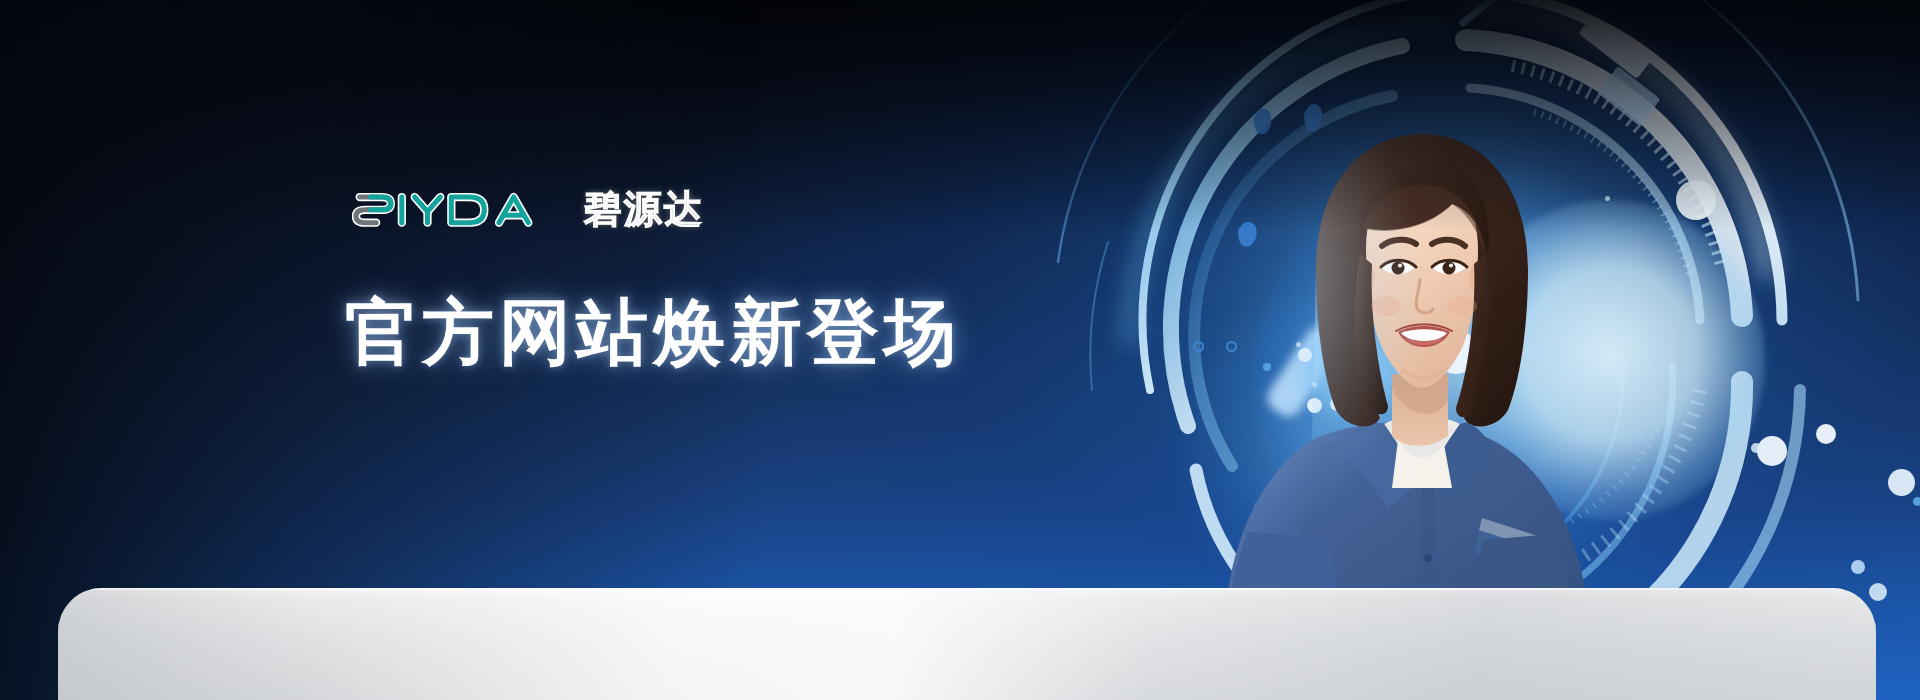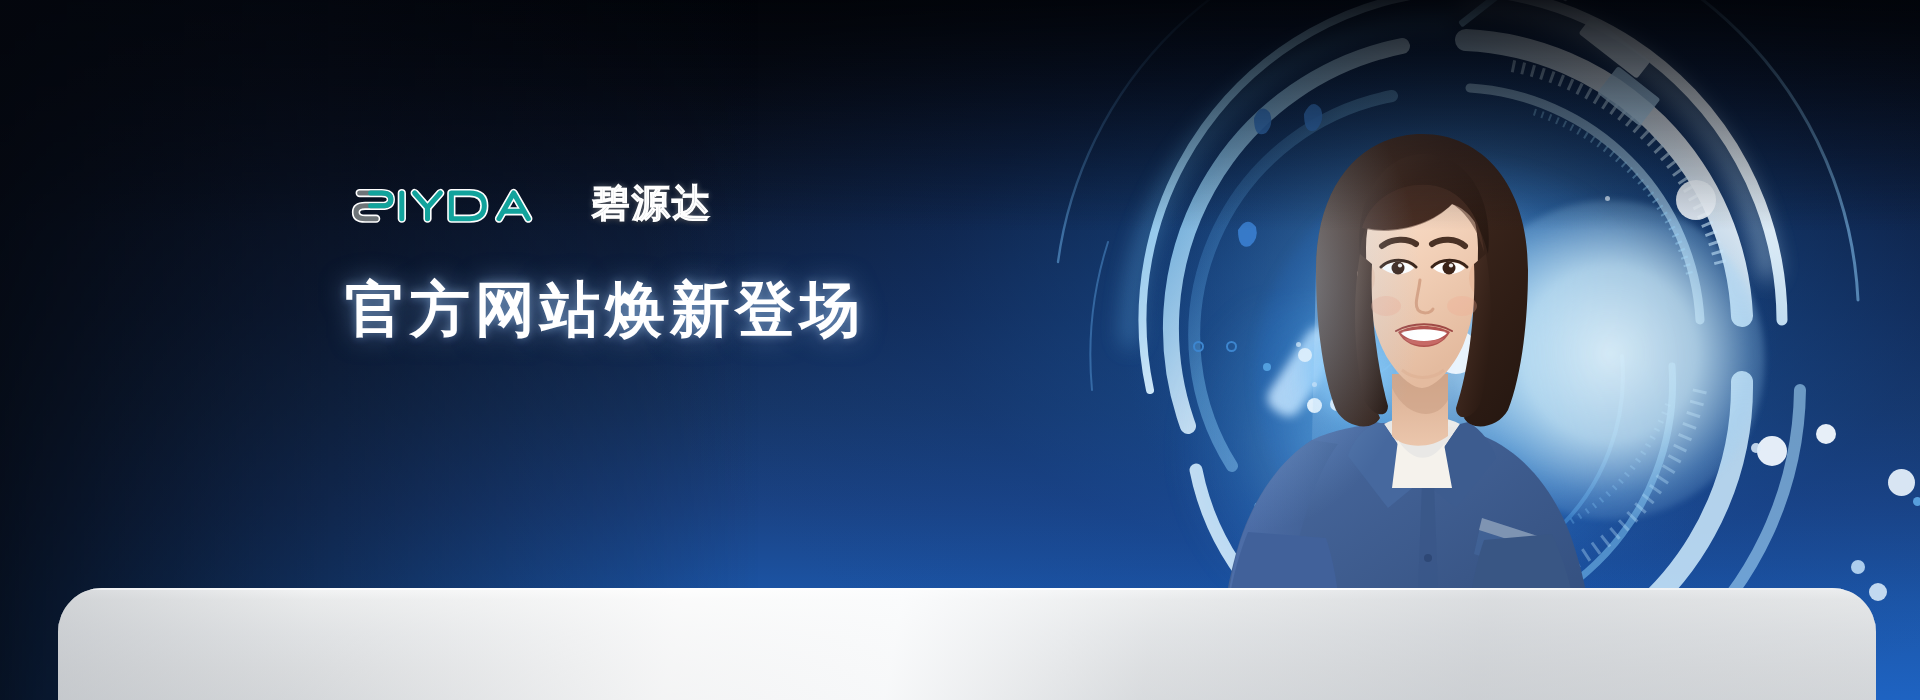--- a/index.html
+++ b/index.html
@@ -89,33 +89,33 @@
       rgba(214,218,222,.35) 100%);
   }
   .silver-topline{
     position:absolute; left:0; right:0; top:0; height:2px;
     background:linear-gradient(90deg, rgba(255,255,255,.5) 0%, rgba(255,255,255,.98) 22%, rgba(255,255,255,.98) 72%, rgba(235,238,240,.6) 100%);
   }
 
   
   .content{ position:absolute; left:345px; top:178px; width:760px; }
 
-  .logo-row{ display:flex; align-items:center; gap:12px; height:52px; }
+  .logo-row{ display:flex; align-items:flex-end; gap:4px; height:52px; }
   .logo-mark svg{ display:block; height:44px; }
   .logo-cn{
     font-size:38px; font-weight:700; letter-spacing:2px;
     color:#c2c7cc;
     -webkit-text-stroke:1px #ffffff;
     text-shadow:0 0 6px rgba(255,255,255,.45), 0 2px 4px rgba(0,0,0,.55);
     line-height:1; padding-bottom:2px;
   }
 
   .headline{
-    margin-top:48px;
-    font-size:60px; font-weight:700; letter-spacing:5px;
+    margin-top:64px;
+    font-size:72px; font-weight:700; letter-spacing:5px;
     color:#ffffff; line-height:1.08;
     text-shadow:0 0 26px rgba(150,200,255,.55), 0 0 10px rgba(190,225,255,.45), 0 3px 10px rgba(0,20,60,.6);
     white-space:nowrap;
   }
   .subhead{
     margin-top:22px;
     font-size:31px; font-weight:600; letter-spacing:3px;
     color:#f4f8fd; line-height:1.25;
     text-shadow:0 0 14px rgba(140,195,255,.45), 0 2px 6px rgba(0,15,45,.55);
     white-space:nowrap;

